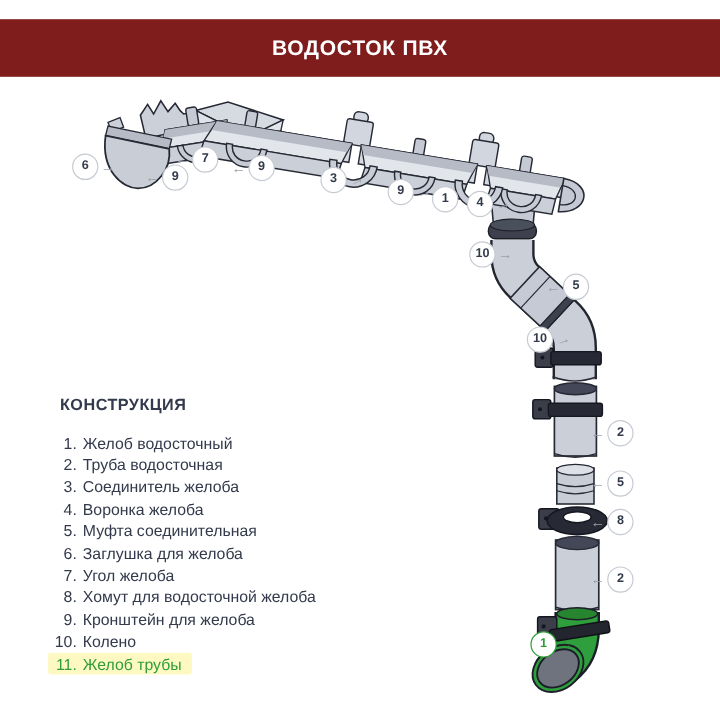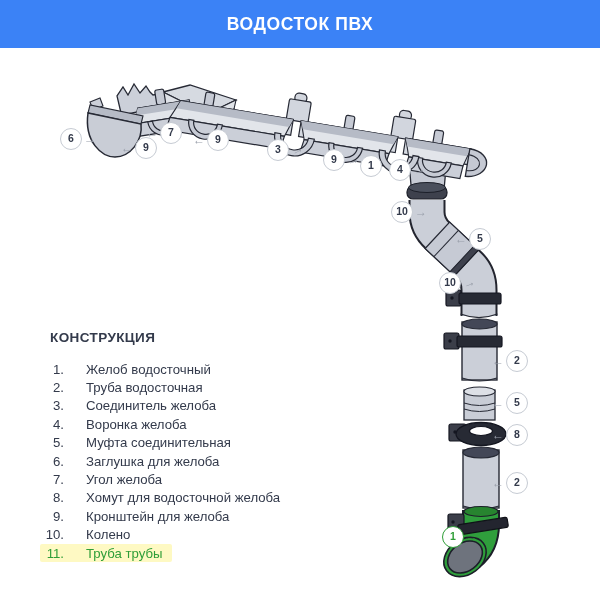--- a/index.html
+++ b/index.html
@@ -1,28 +1,28 @@
 <!DOCTYPE html>
 <html><head>
 <meta charset="utf-8">
 <style>
   html,body{margin:0;padding:0;background:#fff;font-family:"Liberation Sans",sans-serif;}
   .stage{position:relative;width:600px;height:600px;overflow:hidden;background:#fff;}
-  .header{position:absolute;left:0;top:0;width:600px;height:48px;background:#3b82f6;
+  .header{position:absolute;left:0;top:16px;width:600px;height:48px;background:#7f1d1d;
           display:flex;align-items:center;justify-content:center;}
   .header h1{margin:0;color:#fff;font-size:17.5px;font-weight:bold;letter-spacing:.6px;}
   .diagram-svg{position:absolute;left:0;top:48px;width:600px;height:552px;}
   
   .legend{position:absolute;left:40px;top:330px;width:260px;color:#333a4b;}
   .legend-title{font-size:13.5px;font-weight:bold;letter-spacing:.4px;margin-left:10px;}
   .legend-list{margin-top:15px;}
   .lrow{display:flex;align-items:center;height:18.4px;font-size:13.2px;width:fit-content;
         border-radius:2px;padding-right:9px;}
   .lnum{width:24px;text-align:right;flex:none;}
-  .ltext{margin-left:22px;white-space:nowrap;}
+  .ltext{margin-left:5px;white-space:nowrap;}
   .lrow.hl{background:#fef9c3;color:#2f9e38;}
   
   .callout-layer{position:absolute;left:0;top:0;width:600px;height:600px;pointer-events:none;}
   .callout{position:absolute;width:22px;height:22px;margin-left:-11px;margin-top:-11px;pointer-events:auto;}
   .co-circle{display:block;width:22px;height:22px;border-radius:50%;background:#fff;
              border:1.2px solid #c6cbd3;box-sizing:border-box;color:#333a4b;
              font-size:10.5px;font-weight:bold;text-align:center;line-height:19px;}
   .co-arrow{position:absolute;top:50%;width:14px;height:14px;line-height:14px;font-size:12px;
             color:#9aa0ab;text-align:center;}
   .co-arrow.side-right{left:23px;transform-origin:50% 50%;}
@@ -281,18 +281,18 @@
         <div class="lrow">
           <span class="lnum">9.</span>
           <span class="ltext">Кронштейн для желоба</span>
         </div>
         <div class="lrow">
           <span class="lnum">10.</span>
           <span class="ltext">Колено</span>
         </div>
         <div class="lrow hl">
           <span class="lnum">11.</span>
-          <span class="ltext">Труба трубы</span>
+          <span class="ltext">Желоб трубы</span>
         </div>
       </div>
   </div>
 
 </div>
 
 </body></html>

